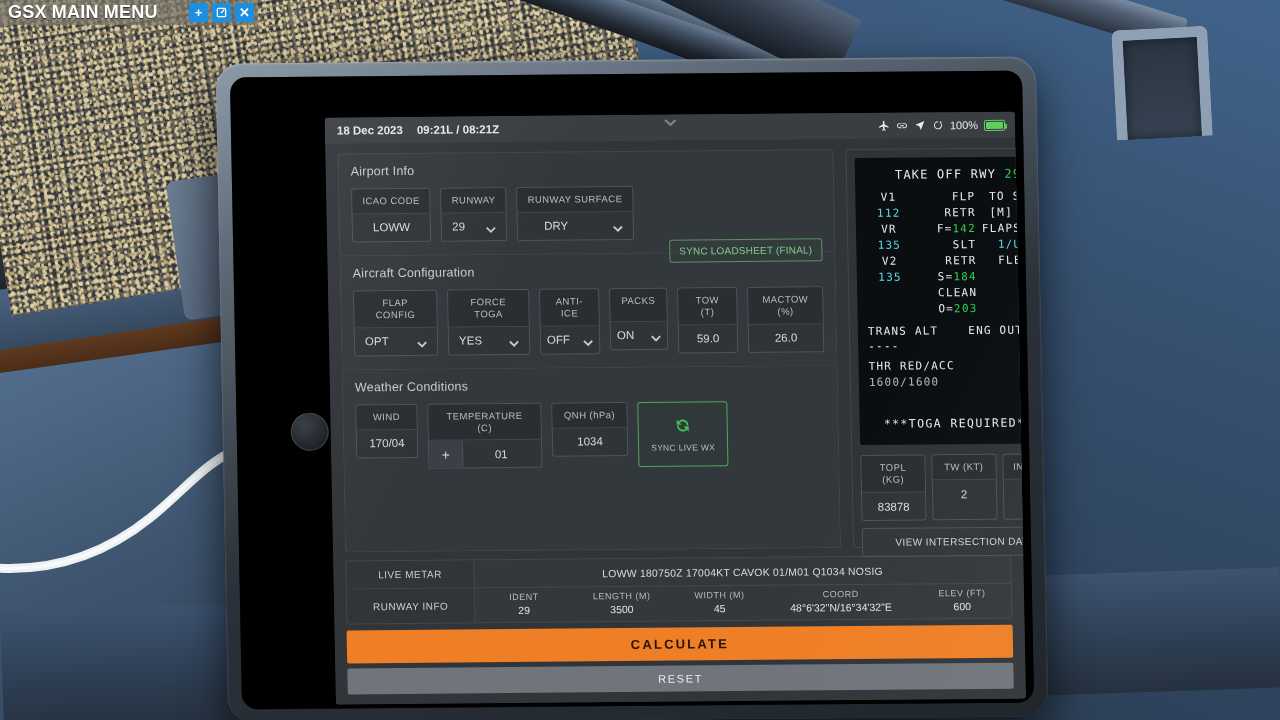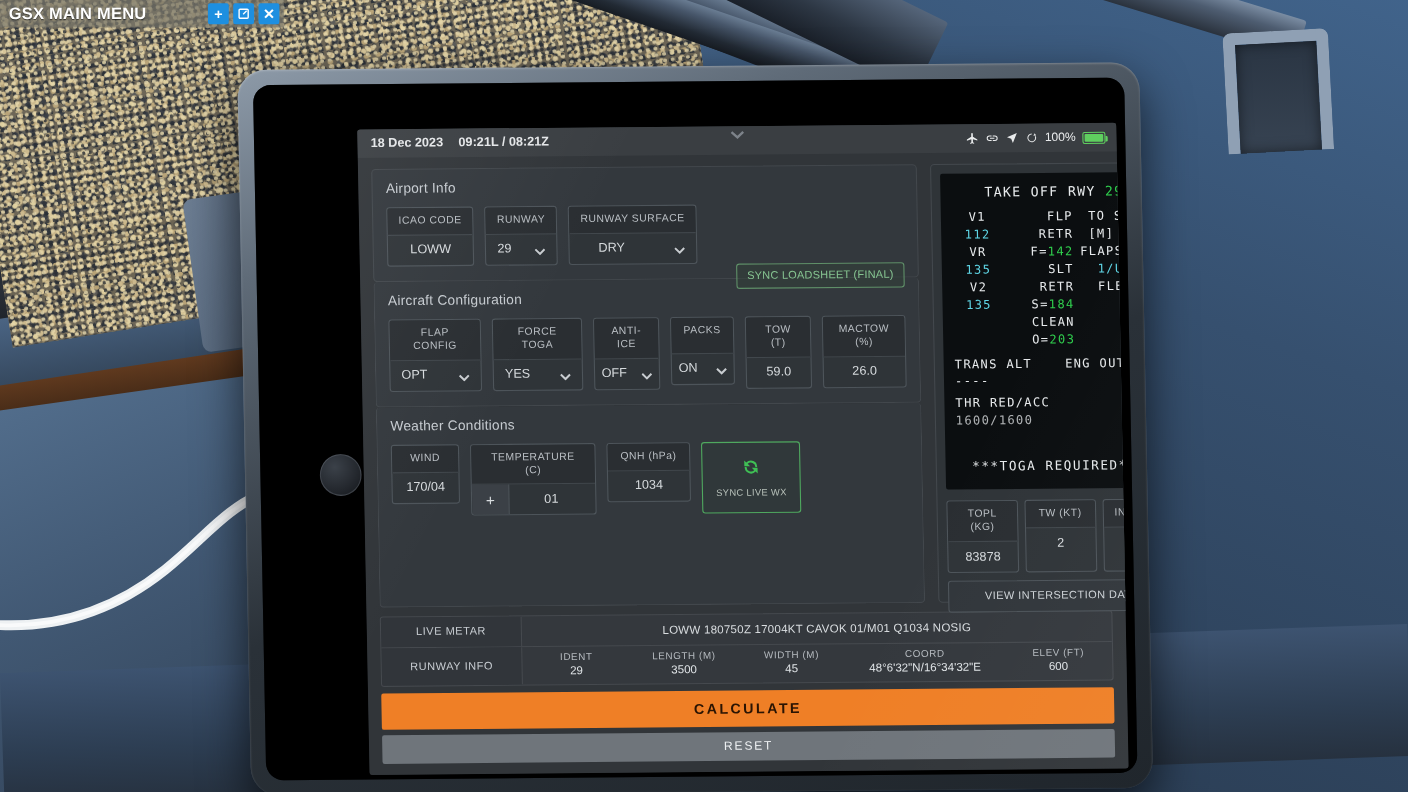--- a/index.html
+++ b/index.html
@@ -97,21 +97,21 @@
   .cable { position: absolute; left: 0; top: 400px; width: 300px; height: 180px; }
 
   
   #gsx-titlebar {
     position: absolute; left: 0; top: 0; width: 258px; height: 25px;
     background: rgba(120,118,106,.72);
     display: flex; align-items: center; padding: 0 4px 0 8px;
     z-index: 60;
   }
   #gsx-titlebar .title {
-    color: #fff; font-size: 15px; font-weight: bold; letter-spacing: .2px;
+    color: #fff; font-size: 18px; font-weight: bold; letter-spacing: .2px;
     text-shadow: 0 1px 1px rgba(0,0,0,.6); flex: 1;
   }
   .tb-btn {
     width: 19px; height: 19px; margin-left: 4px;
     background: #1e8fe0; color: #fff; border-radius: 2px;
     display: flex; align-items: center; justify-content: center;
     font-size: 13px; line-height: 1; font-weight: bold; cursor: pointer;
   }
 
   

